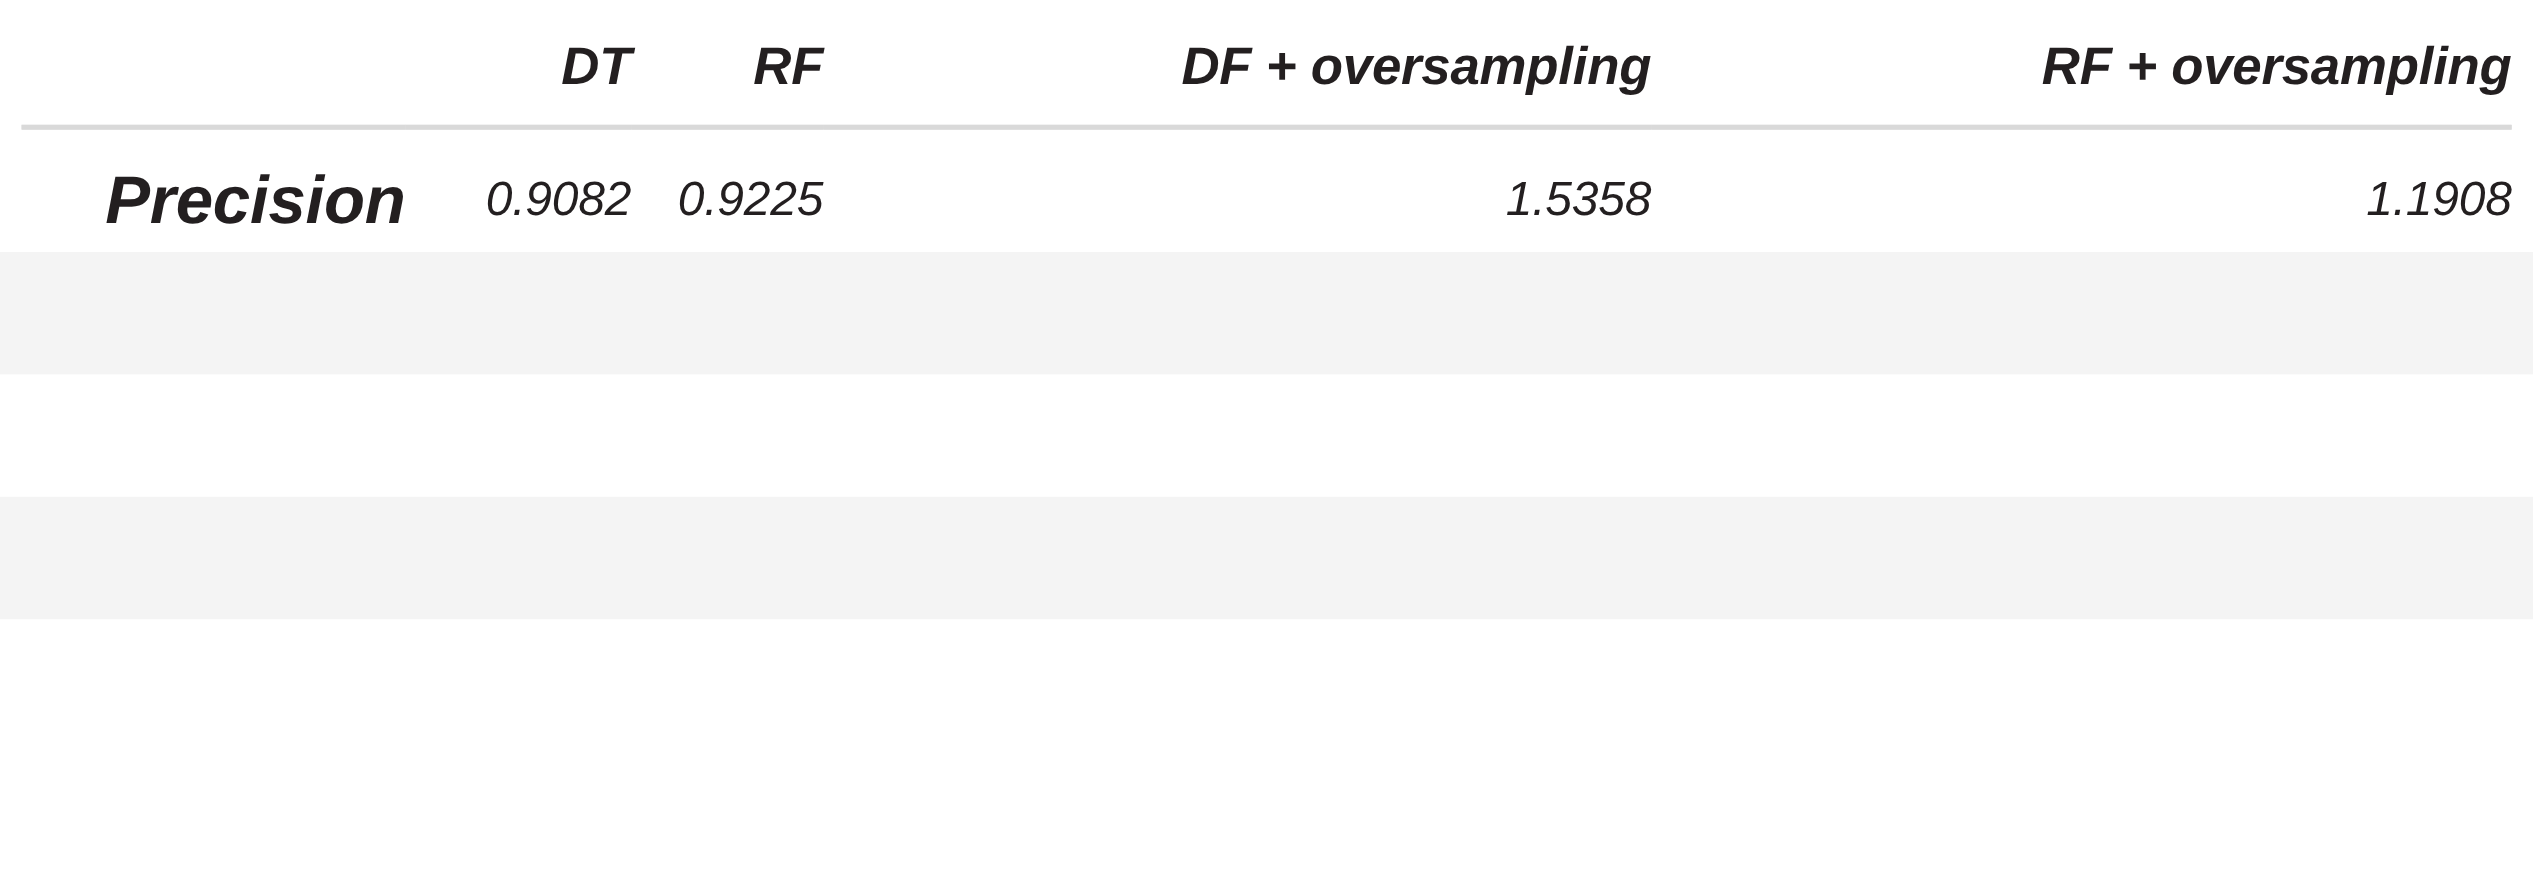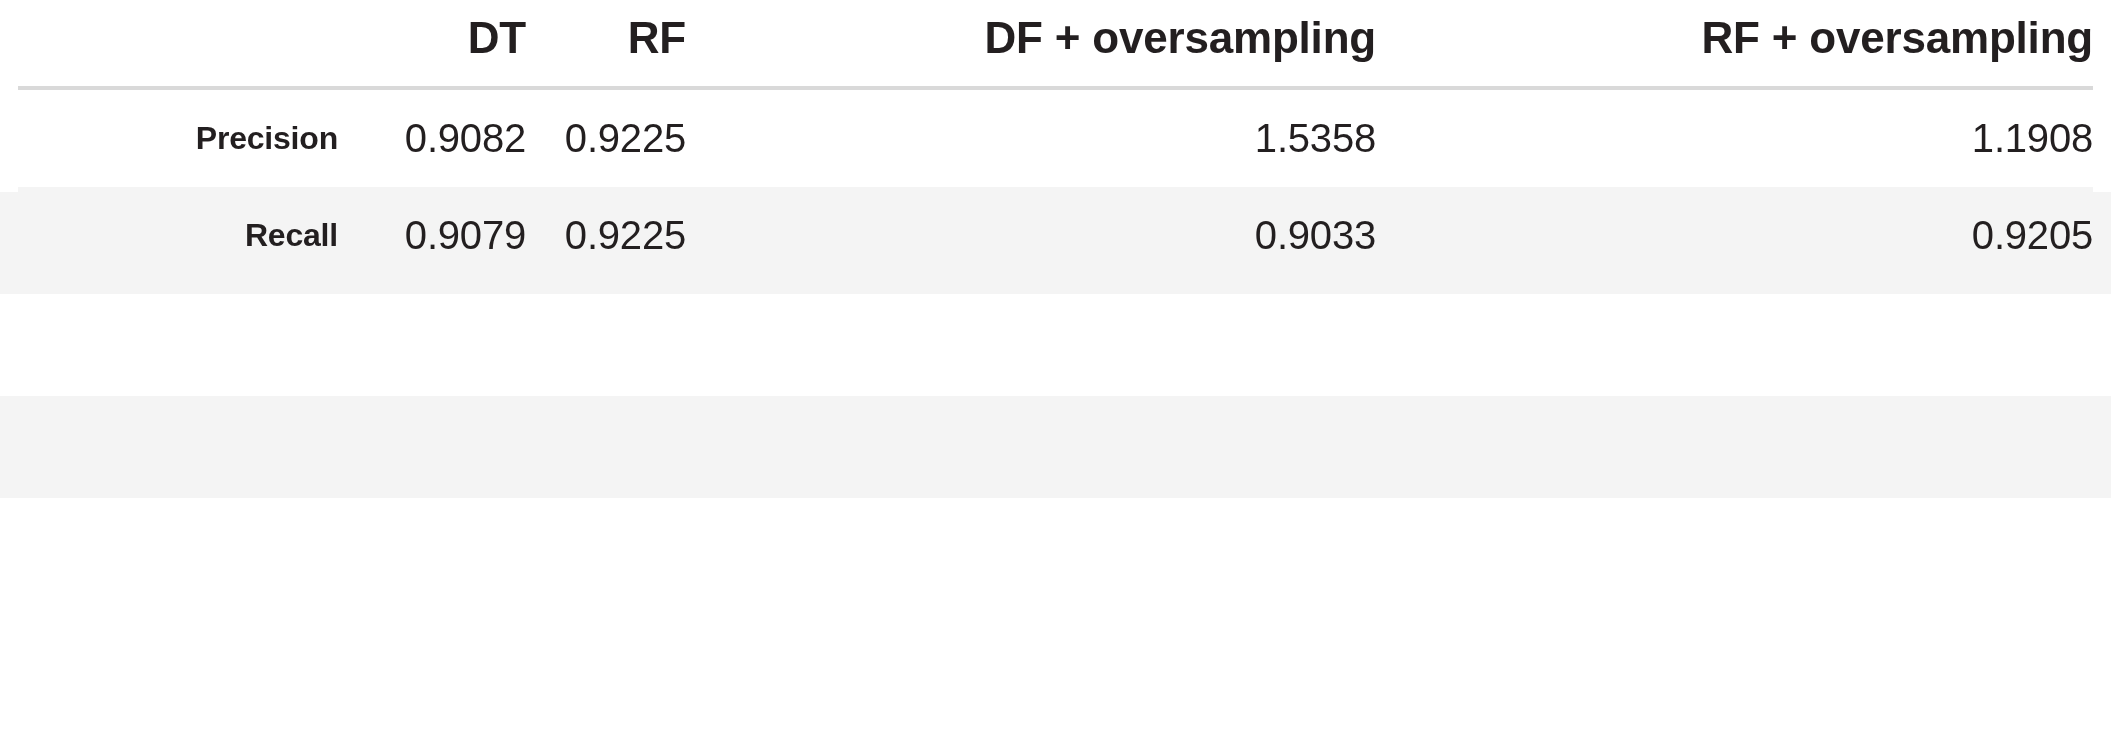--- a/index.html
+++ b/index.html
@@ -21,22 +21,23 @@
     height: 747px;
     box-sizing: border-box;
     padding: 0;
     display: block;
   }
 
   table.metrics {
     border-collapse: collapse;
     width: 2075px;
     margin-left: 18px;
-    margin-top: 6px;
+    margin-top: 24px;
     table-layout: fixed;
+    font-style: italic;
   }
 
   
   col.col-metric   { width: 320px; }
   col.col-dt       { width: 188px; }
   col.col-rf       { width: 160px; }
   col.col-dfos     { width: 690px; }
   col.col-rfos     { width: 717px; }
 
   
@@ -52,21 +53,21 @@
     white-space: nowrap;
     letter-spacing: -0.2px;
   }
   table.metrics thead th.metric-head {
     border-bottom: 4px solid #d9d9d9;
   }
 
   
   table.metrics tbody th.row-label {
     font-weight: bold;
-    font-size: 32px;
+    font-size: 56px;
     text-align: right;
     vertical-align: middle;
     padding: 26px 0 26px 0;
     color: #231f20;
     white-space: nowrap;
     letter-spacing: -0.2px;
   }
   table.metrics tbody td {
     font-weight: normal;
     font-size: 40px;
@@ -135,25 +136,18 @@
     <tbody>
 
       <tr class="row-plain">
         <th class="row-label">Precision</th>
         <td class="cell-dt">0.9082</td>
         <td class="cell-rf">0.9225</td>
         <td class="cell-dfos">1.5358</td>
         <td class="cell-rfos">1.1908</td>
       </tr>
 
-      <tr class="striped">
-        <th class="row-label">Recall</th>
-        <td class="cell-dt">0.9079</td>
-        <td class="cell-rf">0.9225</td>
-        <td class="cell-dfos">0.9033</td>
-        <td class="cell-rfos">0.9205</td>
-      </tr>
 
 
 
     </tbody>
   </table>
 </div>
 
 </body></html>

